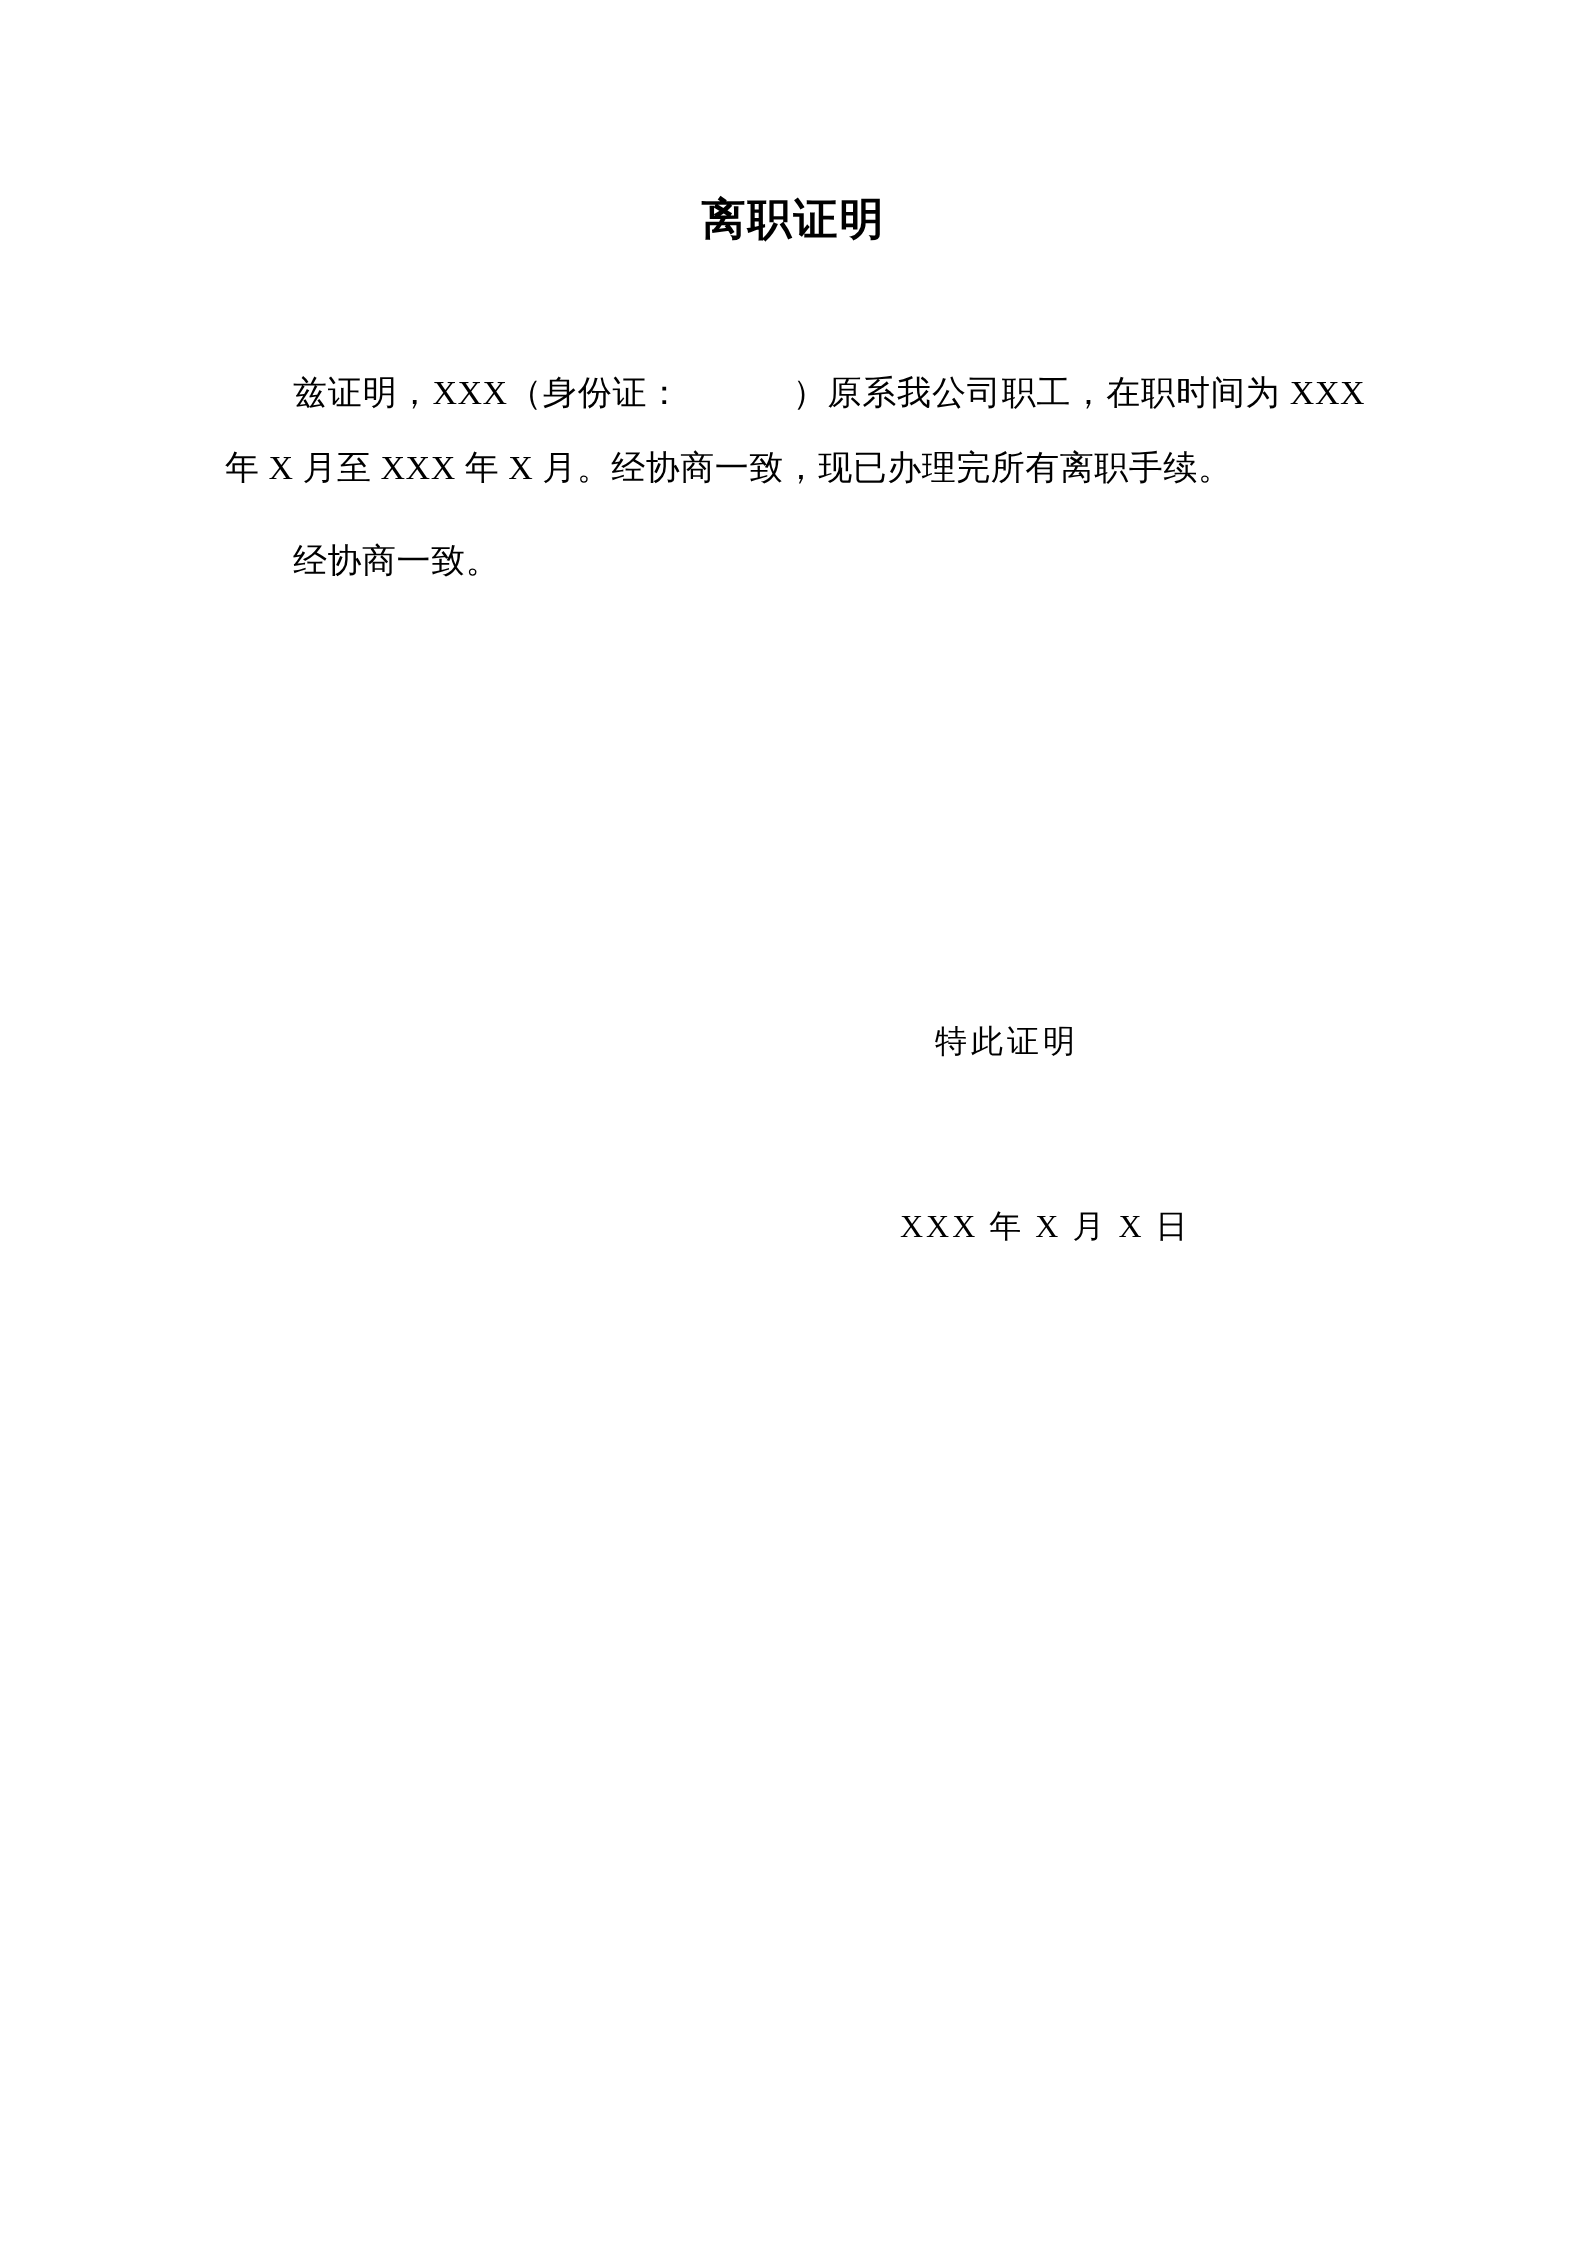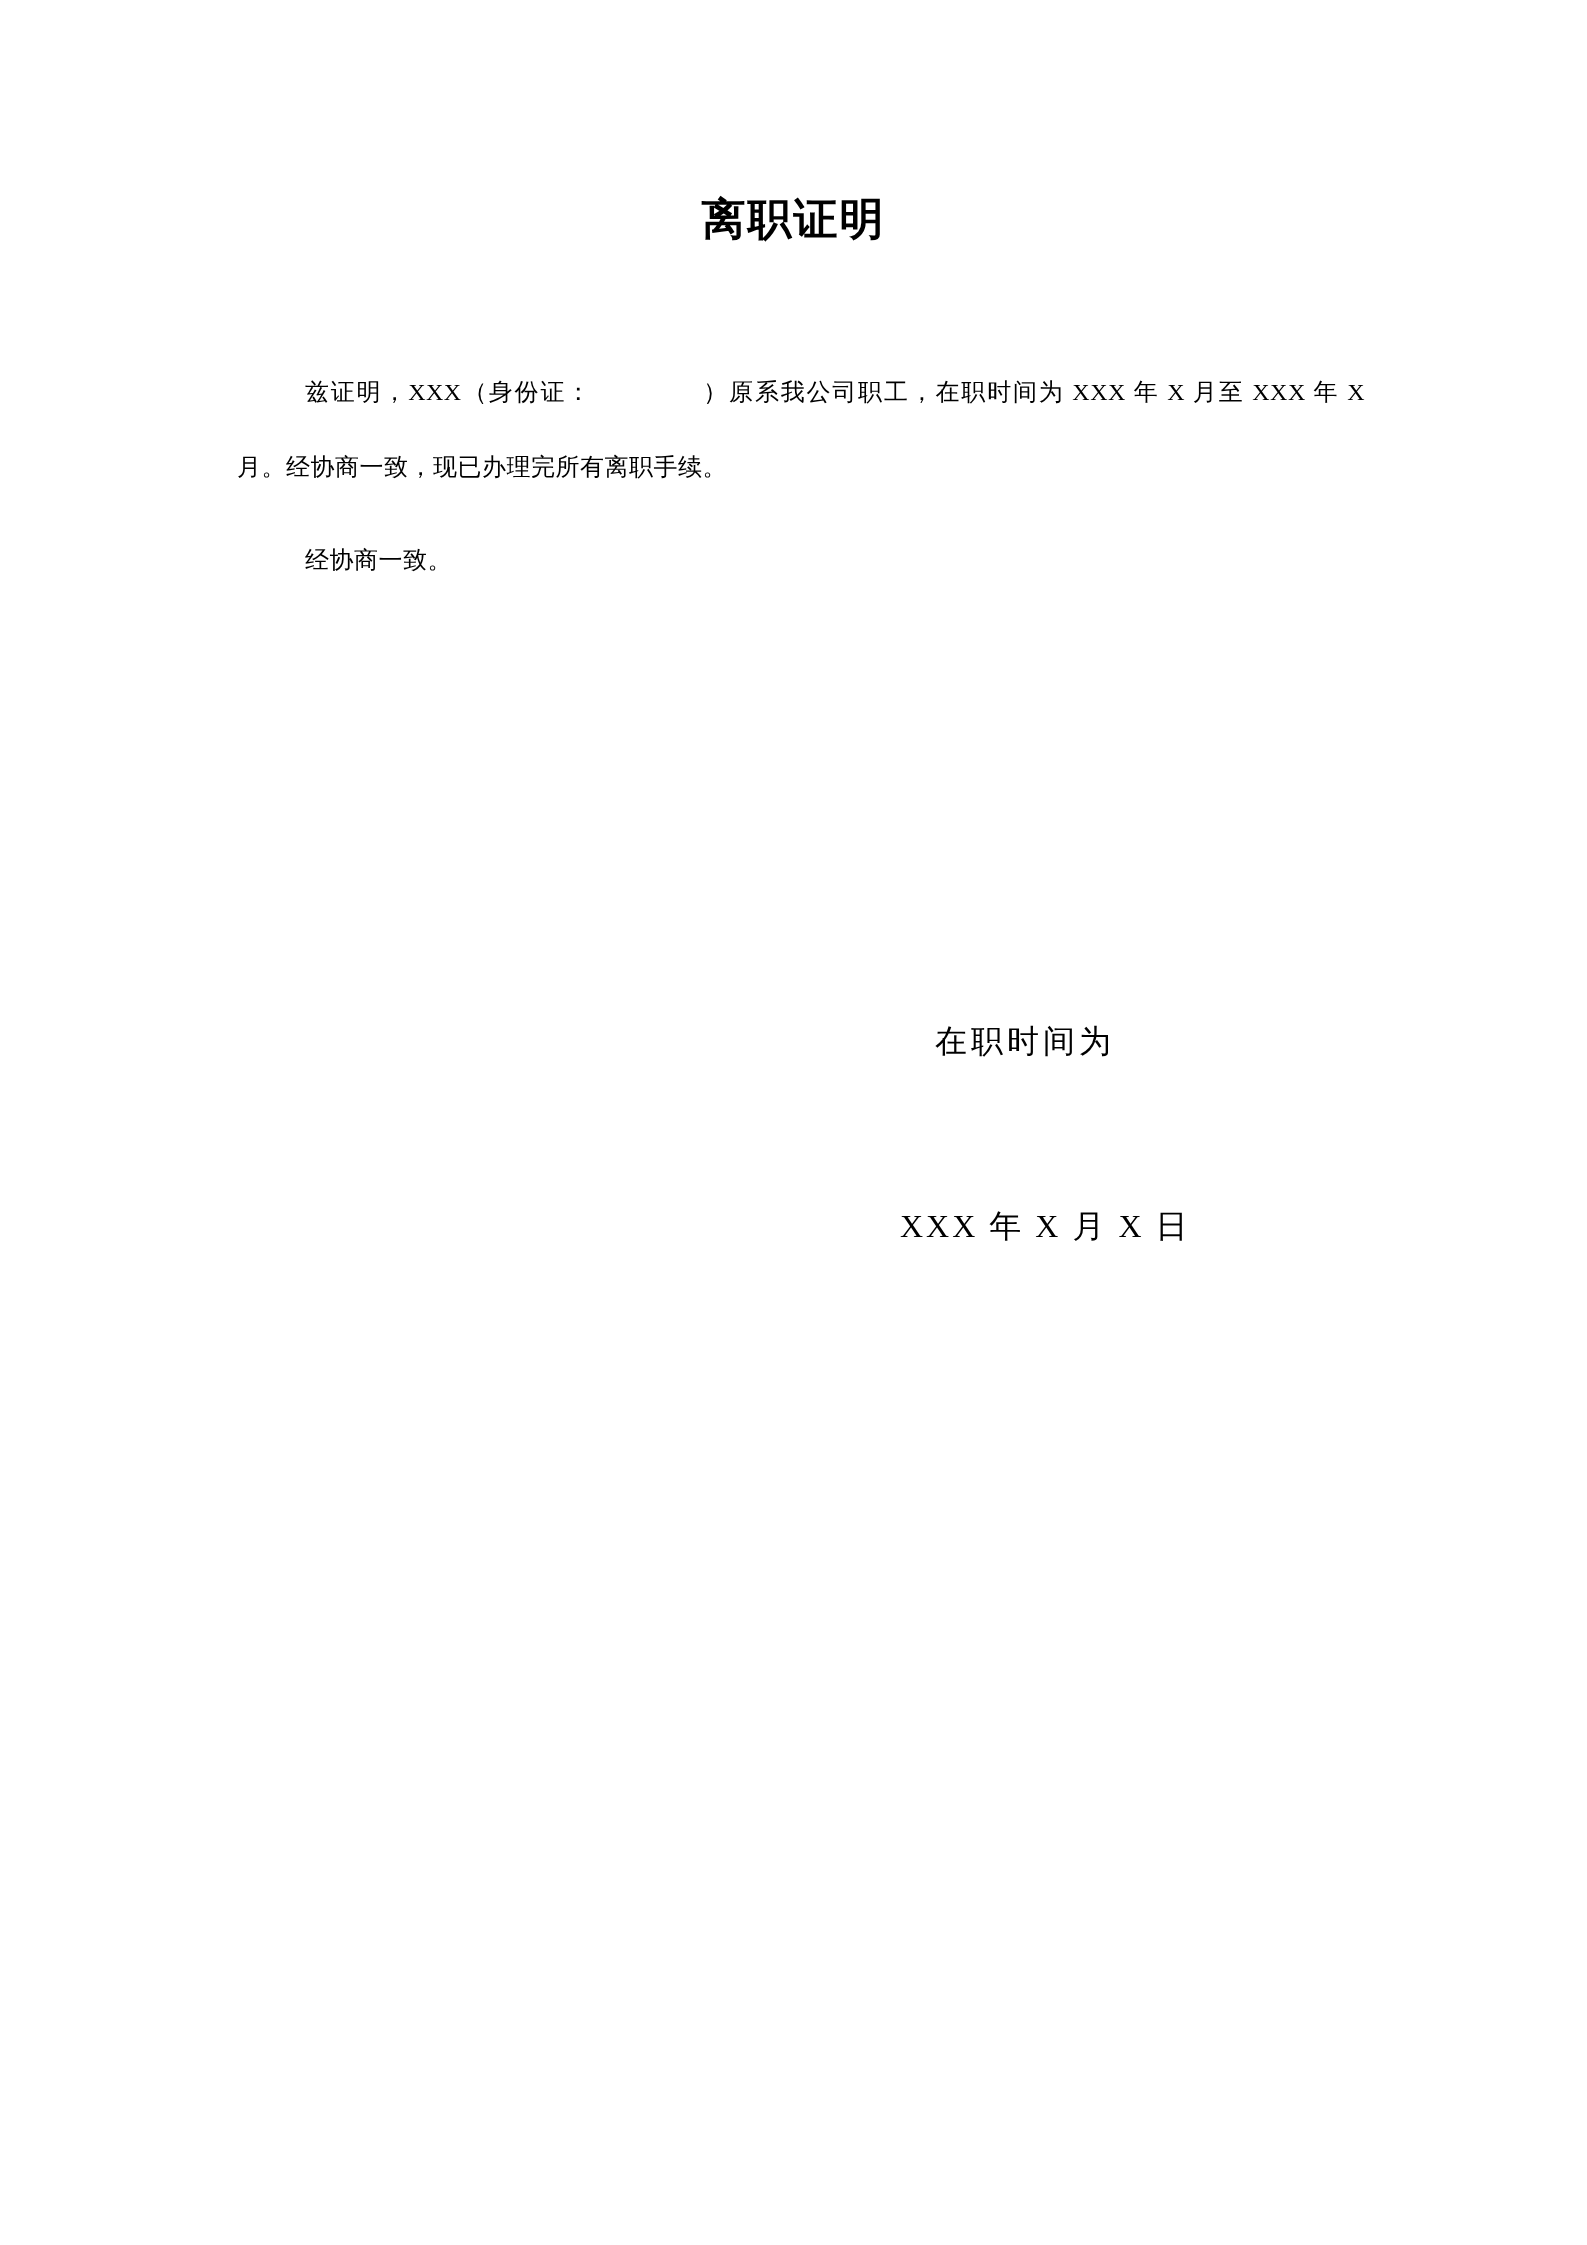--- a/index.html
+++ b/index.html
@@ -34,25 +34,25 @@
     letter-spacing: 2px;
     font-family: "DejaVu Serif", "Liberation Serif", serif;
   }
   .body-block {
     position: absolute;
     top: 355px;
     left: 225px;
     width: 1140px;
   }
   .para {
-    font-size: 24px;
+    font-size: 34px;
     line-height: 75px;
     text-align: justify;
     text-justify: inter-ideograph;
-    margin: 0 0 0 12px;
+    margin: 0 0 0 0;
     text-indent: 68px;
     letter-spacing: 0.5px;
   }
   .para + .para {
     margin-top: 18px;
   }
   .sig-block {
     position: absolute;
     top: 1020px;
     left: 0;
@@ -90,17 +90,17 @@
 
     <p class="para">
       <span>兹证明，XXX（身份证：</span><span class="gap"></span><span>）原系我公司职工，在职时间为 XXX 年 X 月至 XXX 年 X 月。经协商一致，现已办理完所有离职手续。</span>
     </p>
 
     <p class="para">经协商一致。</p>
 
   </div>
 
   <div class="sig-block">
-    <div class="sig-company">在职时间为</div>
+    <div class="sig-company">特此证明</div>
     <div class="sig-date">XXX 年 X 月 X 日</div>
   </div>
 
 </div>
 
 </body></html>

